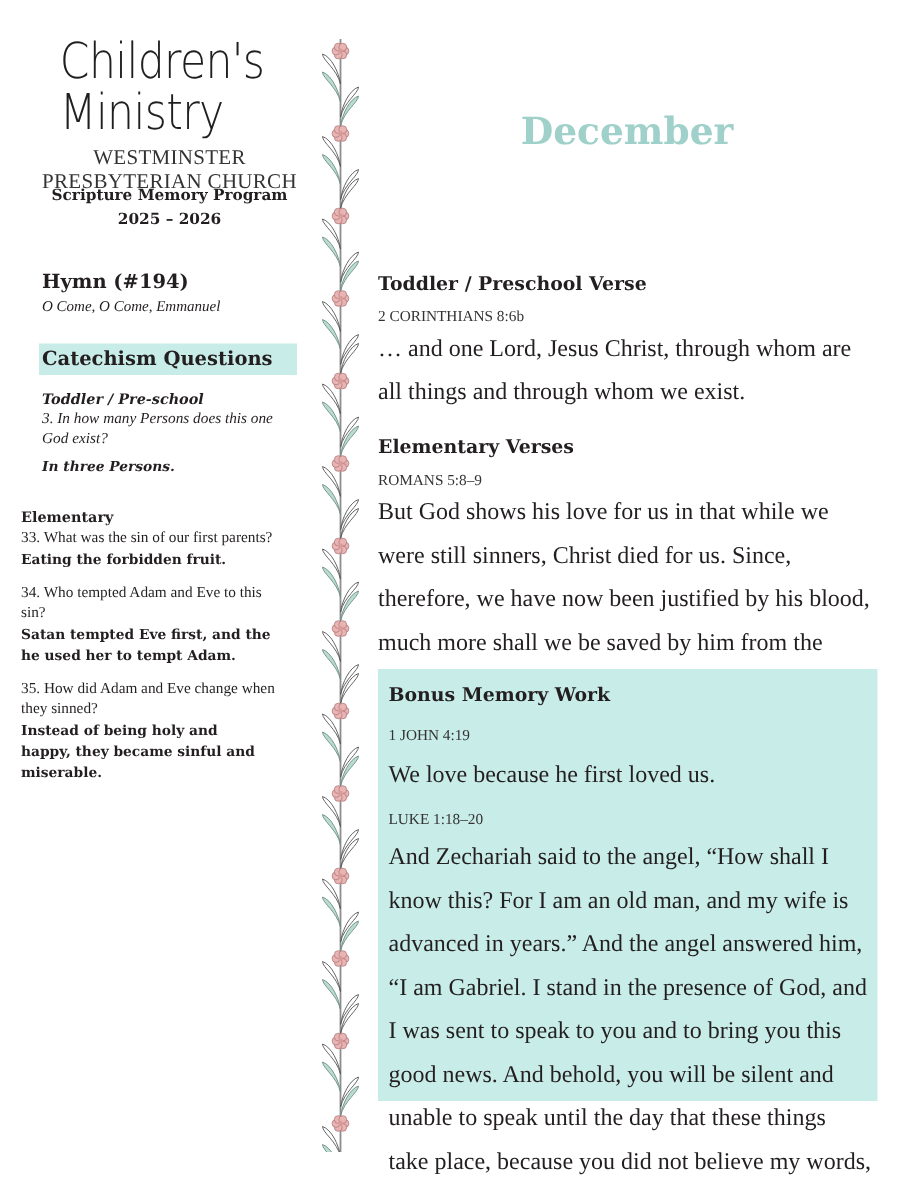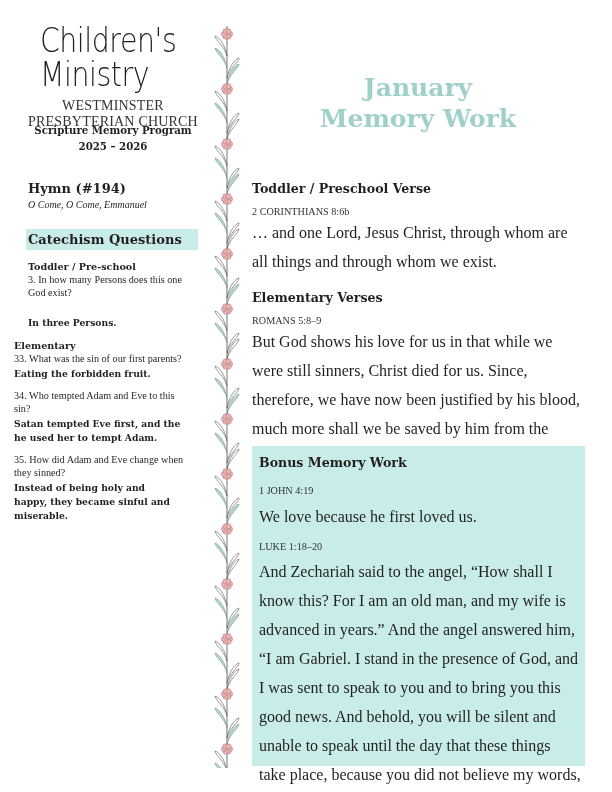--- a/index.html
+++ b/index.html
@@ -25,45 +25,45 @@
   
   .vine { left: 212px; top: 26px; width: 30px; height: 742px; }
 
   
   .main-title { left: 300px; top: 72px; width: 236px; text-align: center; font-family: "DejaVu Serif", serif; font-weight: bold; font-size: 25px; line-height: 31px; color: #9fd0c9; }
 
   .rh { font-family: "DejaVu Serif", serif; font-weight: bold; font-size: 12.6px; }
   .ref { font-family: "Liberation Serif", serif; font-size: 10.2px; color: #333; }
   .verse { font-family: "Liberation Serif", serif; font-size: 16px; line-height: 29px; }
 
-  .bonus { left: 252px; top: 446px; width: 333px; height: 320px; background: #c8ece8; }
+  .bonus { left: 252px; top: 446px; width: 333px; height: 288px; background: #c8ece8; }
 </style>
 </head>
 <body>
 
 <div class="abs logo">
   <div class="logo-line">Children's</div>
   <div class="logo-line">Ministry</div>
 </div>
 <div class="abs church">WESTMINSTER PRESBYTERIAN CHURCH</div>
 <div class="abs program">
   <div>Scripture Memory Program</div>
   <div>2025 – 2026</div>
 </div>
 
 <div class="abs hymn-title">Hymn (#194)</div>
 <div class="abs hymn-sub">O Come, O Come, Emmanuel</div>
 
 <div class="abs cat-band"></div>
 <div class="abs cat-title">Catechism Questions</div>
 
-<div class="abs small" style="left:28px; top:260px;">
+<div class="abs small" style="left:28px; top:260px;font-style:italic;">
   <div class="sect-head">Toddler / Pre-school</div>
   <div>3. In how many Persons does this one God exist?</div>
-  <div class="b" style="margin-top:17px;">In three Persons.</div>
+  <div class="b" style="margin-top:6px;">In three Persons.</div>
 </div>
 
 <div class="abs small" style="left:14px; top:339px;">
   <div class="sect-head">Elementary</div>
   <div>33. What was the sin of our first parents?</div>
   <div class="b" style="margin-top:2px; line-height:14px;">Eating the forbidden fruit.</div>
   <div style="margin-top:8px;">34. Who tempted Adam and Eve to this sin?</div>
   <div class="b" style="margin-top:2px; line-height:14px; width:170px;">Satan tempted Eve first, and the he used her to tempt Adam.</div>
   <div style="margin-top:8px;">35. How did Adam and Eve change when they sinned?</div>
   <div class="b" style="margin-top:2px; line-height:14px; width:160px;">Instead of being holy and happy, they became sinful and miserable.</div>
@@ -249,22 +249,21 @@
       <circle cx="16.5" cy="720.4019237886466" r="2.6" fill="#e8b4b4" stroke="#b07777" stroke-width="0.5"></circle>
       <circle cx="15" cy="723" r="1.6" fill="#d99a9a"></circle>
     </g>
     <path d="M15 745 C 12.6 735, 3 729, 3 725 C 9 727, 13.8 737, 15 745 Z" fill="#ffffff" stroke="#555" stroke-width="0.6"></path>
     <path d="M15 757 C 12.6 747, 3 741, 3 737 C 9 739, 13.8 749, 15 757 Z" fill="#b9dccf" stroke="#6f8f86" stroke-width="0.6"></path>
     <path d="M15 767 C 17.4 757, 27 751, 27 747 C 21 749, 16.2 759, 15 767 Z" fill="#ffffff" stroke="#555" stroke-width="0.6"></path>
     <path d="M15 773 C 17.4 763, 27 757, 27 753 C 21 755, 16.2 765, 15 773 Z" fill="#ffffff" stroke="#555" stroke-width="0.6"></path>
   </svg>
 
 <div class="abs main-title">
-  <div>January</div>
-  <div>Memory Work</div>
+  <div>December</div>
 </div>
 
 <div class="abs" style="left:252px; top:181px; width:335px;">
   <div class="rh">Toddler / Preschool Verse</div>
   <div class="ref" style="margin-top:10px;">2 CORINTHIANS 8:6b</div>
   <div class="verse" style="margin-top:1px;">… and one Lord, Jesus Christ, through whom are all things and through whom we exist.</div>
 </div>
 
 <div class="abs" style="left:252px; top:290px; width:330px;">
   <div class="rh">Elementary Verses</div>

